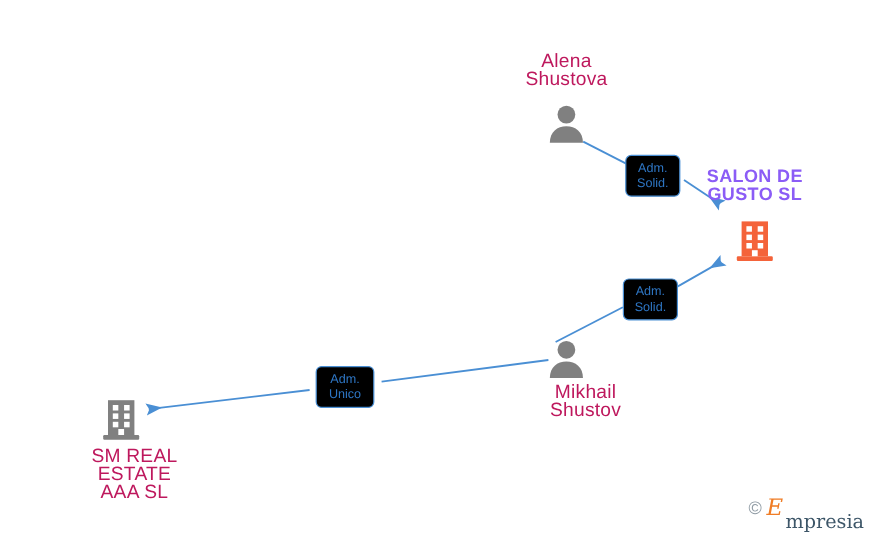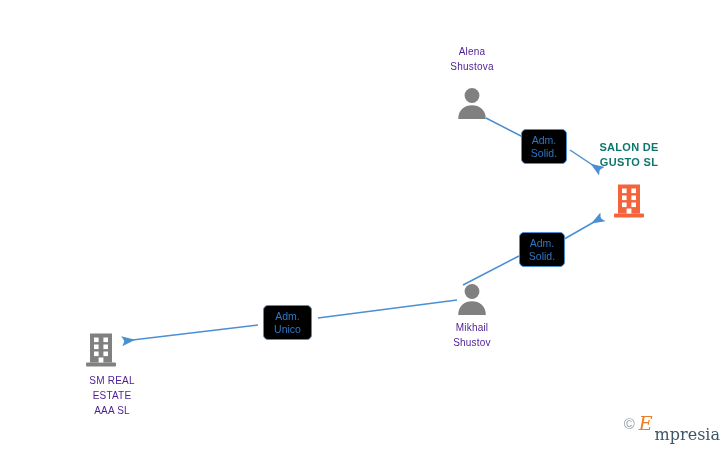--- a/index.html
+++ b/index.html
@@ -24,30 +24,30 @@
     width: 728px;
     height: 450px;
     pointer-events: none;
   }
   .node {
     position: absolute;
   }
   .node-label {
     position: absolute;
     text-align: center;
-    color: #4c1d95;
-    font-size: 10px;
+    color: #be185d;
+    font-size: 16px;
     line-height: 15px;
     white-space: pre-line;
     letter-spacing: 0.2px;
   }
   .node-label.company-main {
-    color: #0f766e;
+    color: #8b5cf6;
     font-weight: bold;
-    font-size: 11px;
+    font-size: 15px;
     letter-spacing: 0.3px;
   }
   .person-icon {
     position: absolute;
     width: 34px;
     height: 34px;
   }
   .building-icon {
     position: absolute;
     width: 34px;
@@ -144,21 +144,21 @@
       <rect x="19.4" y="19.5" width="4.6" height="4.6" fill="#ffffff"></rect>
       <rect x="14.6" y="25.5" width="4.8" height="5" fill="#ffffff"></rect>
     </svg>
   </div>
 
   <div class="node" style="left:422px; top:282px; width:100px;">
     <svg class="person-icon" style="left:33px; top:0;" viewBox="0 0 34 34">
       <circle cx="17" cy="9.5" r="7.4" fill="#808080"></circle>
       <path d="M3.2,33 C3.2,23.8 9.4,19.2 17,19.2 C24.6,19.2 30.8,23.8 30.8,33 Z" fill="#808080"></path>
     </svg>
-    <div class="node-label" style="left:0; top:38px; width:100px;">Mikhail
+    <div class="node-label" style="left:16px; top:38px; width:100px;">Mikhail
 Shustov</div>
   </div>
 
   <div class="node" style="left:51px; top:332px; width:100px;">
     <svg class="building-icon" style="left:33px; top:0;" viewBox="0 0 34 36">
       <rect x="6" y="1.5" width="22" height="29" fill="#808080"></rect>
       <rect x="2" y="30.5" width="30" height="4" rx="1" fill="#808080"></rect>
       <rect x="10" y="5.5" width="4.6" height="4.6" fill="#ffffff"></rect>
       <rect x="19.4" y="5.5" width="4.6" height="4.6" fill="#ffffff"></rect>
       <rect x="10" y="12.5" width="4.6" height="4.6" fill="#ffffff"></rect>

